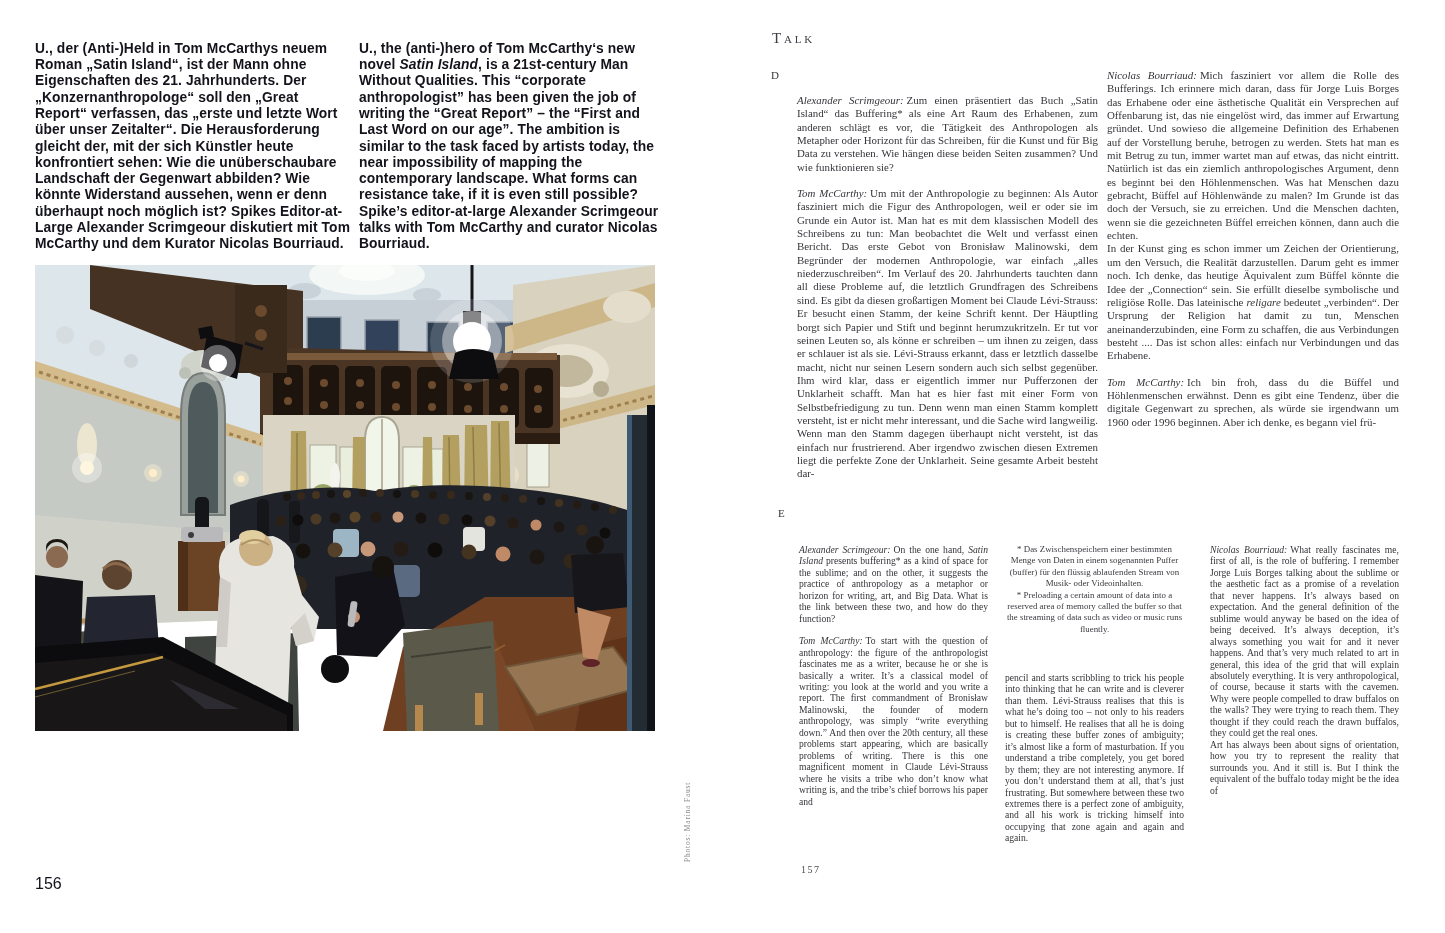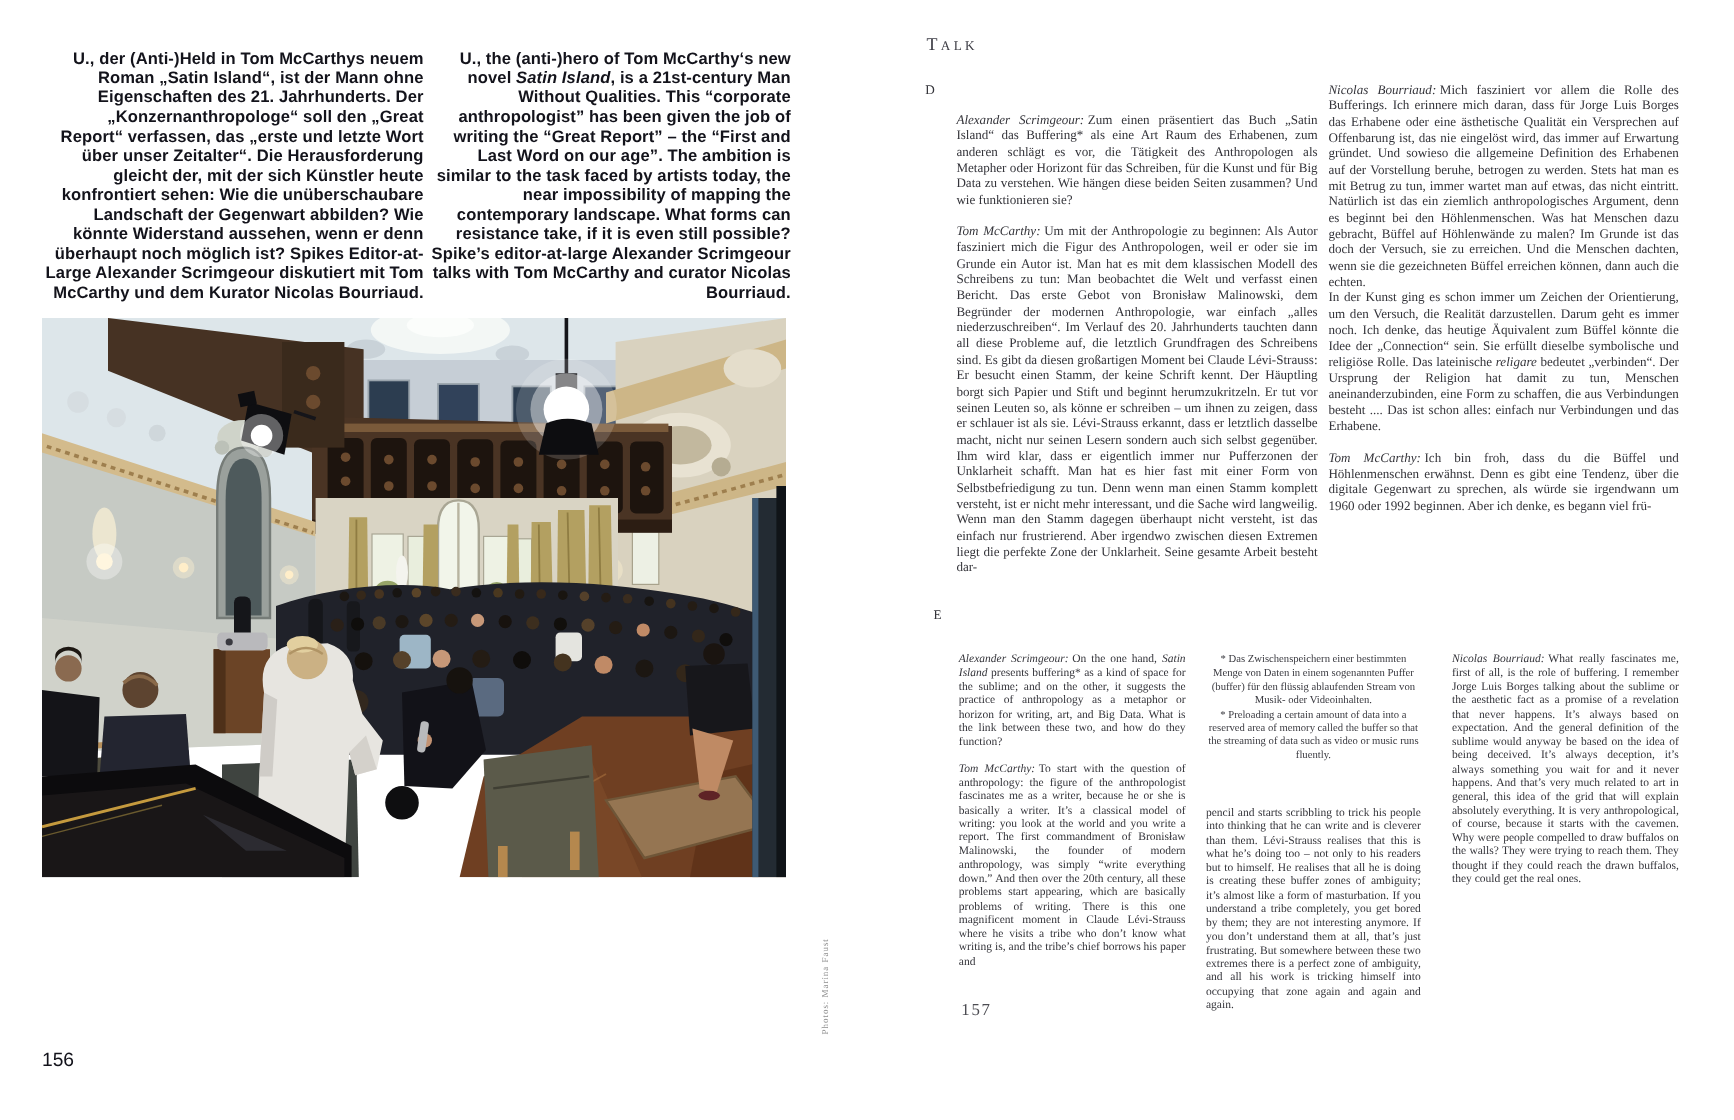--- a/index.html
+++ b/index.html
@@ -1,20 +1,20 @@
 <!DOCTYPE html>
 <html><head>
 <meta charset="utf-8">
 <style>
   html,body{margin:0;padding:0;background:#ffffff;}
   .spread{position:relative;width:1445px;height:933px;background:#ffffff;overflow:hidden;
           font-family:"Liberation Serif",serif;color:#33333a;}
   
   .intro{position:absolute;font-family:"Liberation Sans",sans-serif;font-weight:700;
-         font-size:13.8px;line-height:16.3px;color:#13131b;letter-spacing:0.1px;text-align:right;}
+         font-size:13.8px;line-height:16.3px;color:#13131b;letter-spacing:0.1px;text-align:left;}
   .intro-de{left:35px;top:27px;width:318px;}
   .intro-en{left:359px;top:27px;width:300px;}
   .intro i{font-style:italic;}
   .photo{position:absolute;left:35px;top:265px;width:620px;height:466px;}
   .photo svg{display:block;}
   .credit{position:absolute;left:683px;top:862px;transform:rotate(-90deg);transform-origin:0 0;
           font-family:"Liberation Serif",serif;font-size:7.5px;color:#8d8d8d;
           letter-spacing:0.8px;white-space:nowrap;}
   .folio-left{position:absolute;left:35px;top:876px;font-family:"Liberation Sans",sans-serif;
           font-weight:400;font-size:16px;line-height:1;color:#13131b;text-align:right;}
@@ -31,21 +31,21 @@
   .ecol p{margin-bottom:11px;}
   p.flush{margin-bottom:0;}
   .sp{font-style:italic;margin-right:3px;}
   .bk{font-style:italic;font-family:Liberation Serif, serif;}
   .ecol{position:absolute;top:505px;font-size:9.6px;line-height:11.45px;text-align:justify;color:#34343a;margin-top:39px;}
   .ecol1{left:799px;width:189px;}
   .ecol2{left:1005px;width:179px;}
   .ecol3{left:1210px;width:189px;}
   .footnote{height:128px;text-align:center;font-size:8.9px;line-height:11.4px;color:#3a3a40;}
   .footnote p{margin:0;}
-  .folio-right{position:absolute;left:801px;top:836px;font-size:14px;line-height:1;
+  .folio-right{position:absolute;left:801px;top:865px;font-size:10px;line-height:1;
           color:#4c4c52;letter-spacing:1.5px;}
 </style>
 </head>
 <body>
 
 <div class="spread">
 
   <section>
     <p class="intro intro-de">U., der (Anti-)Held in Tom McCarthys neuem Roman „Satin Island“, ist der Mann ohne Eigenschaften des 21. Jahrhunderts. Der „Konzernanthropologe“ soll den „Great Report“ verfassen, das „erste und letzte Wort über unser Zeitalter“. Die Herausforderung gleicht der, mit der sich Künstler heute konfrontiert sehen: Wie die unüberschaubare Landschaft der Gegenwart abbilden? Wie könnte Widerstand aussehen, wenn er denn überhaupt noch möglich ist? Spikes Editor-at-Large Alexander Scrimgeour diskutiert mit Tom McCarthy und dem Kurator Nicolas Bourriaud.</p>
 
@@ -342,37 +342,38 @@
     <span class="marker marker-d">D</span>
 
     <div class="dcol dcol1">
       <p><i class="sp">Alexander Scrimgeour:</i><span>Zum einen präsentiert das Buch „Satin Island“ das Buffering* als eine Art Raum des Erhabenen, zum anderen schlägt es vor, die Tätigkeit des Anthropologen als Metapher oder Horizont für das Schreiben, für die Kunst und für Big Data zu verstehen. Wie hängen diese beiden Seiten zusammen? Und wie funktionieren sie?</span></p>
       <p><i class="sp">Tom McCarthy:</i><span>Um mit der Anthropologie zu beginnen: Als Autor fasziniert mich die Figur des Anthropologen, weil er oder sie im Grunde ein Autor ist. Man hat es mit dem klassischen Modell des Schreibens zu tun: Man beobachtet die Welt und verfasst einen Bericht. Das erste Gebot von Bronisław Malinowski, dem Begründer der modernen Anthropologie, war einfach „alles niederzuschreiben“. Im Verlauf des 20. Jahrhunderts tauchten dann all diese Probleme auf, die letztlich Grundfragen des Schreibens sind. Es gibt da diesen großartigen Moment bei Claude Lévi-Strauss: Er besucht einen Stamm, der keine Schrift kennt. Der Häuptling borgt sich Papier und Stift und beginnt herumzukritzeln. Er tut vor seinen Leuten so, als könne er schreiben – um ihnen zu zeigen, dass er schlauer ist als sie. Lévi-Strauss erkannt, dass er letztlich dasselbe macht, nicht nur seinen Lesern sondern auch sich selbst gegenüber. Ihm wird klar, dass er eigentlich immer nur Pufferzonen der Unklarheit schafft. Man hat es hier fast mit einer Form von Selbstbefriedigung zu tun. Denn wenn man einen Stamm komplett versteht, ist er nicht mehr interessant, und die Sache wird langweilig. Wenn man den Stamm dagegen überhaupt nicht versteht, ist das einfach nur frustrierend. Aber irgendwo zwischen diesen Extremen liegt die perfekte Zone der Unklarheit. Seine gesamte Arbeit besteht dar-</span></p>
     </div>
 
     <div class="dcol dcol2">
       <p class="flush"><i class="sp">Nicolas Bourriaud:</i><span>Mich fasziniert vor allem die Rolle des Bufferings. Ich erinnere mich daran, dass für Jorge Luis Borges das Erhabene oder eine ästhetische Qualität ein Versprechen auf Offenbarung ist, das nie eingelöst wird, das immer auf Erwartung gründet. Und sowieso die allgemeine Definition des Erhabenen auf der Vorstellung beruhe, betrogen zu werden. Stets hat man es mit Betrug zu tun, immer wartet man auf etwas, das nicht eintritt. Natürlich ist das ein ziemlich anthropologisches Argument, denn es beginnt bei den Höhlenmenschen. Was hat Menschen dazu gebracht, Büffel auf Höhlenwände zu malen? Im Grunde ist das doch der Versuch, sie zu erreichen. Und die Menschen dachten, wenn sie die gezeichneten Büffel erreichen können, dann auch die echten.</span></p>
       <p><span>In der Kunst ging es schon immer um Zeichen der Orientierung, um den Versuch, die Realität darzustellen. Darum geht es immer noch. Ich denke, das heutige Äquivalent zum Büffel könnte die Idee der „Connection“ sein. Sie erfüllt dieselbe symbolische und religiöse Rolle. Das lateinische </span><i class="bk">religare</i><span> bedeutet „verbinden“. Der Ursprung der Religion hat damit zu tun, Menschen aneinanderzubinden, eine Form zu schaffen, die aus Verbindungen besteht .... Das ist schon alles: einfach nur Verbindungen und das Erhabene.</span></p>
-      <p><i class="sp">Tom McCarthy:</i><span>Ich bin froh, dass du die Büffel und Höhlenmenschen erwähnst. Denn es gibt eine Tendenz, über die digitale Gegenwart zu sprechen, als würde sie irgendwann um 1960 oder 1992 beginnen. Aber ich denke, es begann viel frü-</span></p>
+      <p><i class="sp">Tom McCarthy:</i><span>Ich bin froh, dass du die Büffel und Höhlenmenschen erwähnst. Denn es gibt eine Tendenz, über die digitale Gegenwart zu sprechen, als würde sie irgendwann um 1960 oder 1996 beginnen. Aber ich denke, es begann viel frü-</span></p>
     </div>
 
     <span class="marker marker-e">E</span>
 
     <div class="ecol ecol1">
       <p><i class="sp">Alexander Scrimgeour:</i><span>On the one hand, </span><i class="bk">Satin Island</i><span> presents buffering* as a kind of space for the sublime; and on the other, it suggests the practice of anthropology as a metaphor or horizon for writing, art, and Big Data. What is the link between these two, and how do they function?</span></p>
       <p><i class="sp">Tom McCarthy:</i><span>To start with the question of anthropology: the figure of the anthropologist fascinates me as a writer, because he or she is basically a writer. It’s a classical model of writing: you look at the world and you write a report. The first commandment of Bronisław Malinowski, the founder of modern anthropology, was simply “write everything down.” And then over the 20th century, all these problems start appearing, which are basically problems of writing. There is this one magnificent moment in Claude Lévi-Strauss where he visits a tribe who don’t know what writing is, and the tribe’s chief borrows his paper and</span></p>
     </div>
 
     <div class="ecol ecol2">
       <div class="footnote">
         <p>* Das Zwischenspeichern einer bestimmten Menge von Daten in einem sogenannten Puffer (buffer) für den flüssig ablaufenden Stream von Musik- oder Videoinhalten.</p>
         <p>* Preloading a certain amount of data into a reserved area of memory called the buffer so that the streaming of data such as video or music runs fluently.</p>
       </div>
       <p>pencil and starts scribbling to trick his people into thinking that he can write and is cleverer than them. Lévi-Strauss realises that this is what he’s doing too – not only to his readers but to himself. He realises that all he is doing is creating these buffer zones of ambiguity; it’s almost like a form of masturbation. If you understand a tribe completely, you get bored by them; they are not interesting anymore. If you don’t understand them at all, that’s just frustrating. But somewhere between these two extremes there is a perfect zone of ambiguity, and all his work is tricking himself into occupying that zone again and again and again.</p>
     </div>
 
     <div class="ecol ecol3">
       <p class="flush"><i class="sp">Nicolas Bourriaud:</i><span>What really fascinates me, first of all, is the role of buffering. I remember Jorge Luis Borges talking about the sublime or the aesthetic fact as a promise of a revelation that never happens. It’s always based on expectation. And the general definition of the sublime would anyway be based on the idea of being deceived. It’s always deception, it’s always something you wait for and it never happens. And that’s very much related to art in general, this idea of the grid that will explain absolutely everything. It is very anthropological, of course, because it starts with the cavemen. Why were people compelled to draw buffalos on the walls? They were trying to reach them. They thought if they could reach the drawn buffalos, they could get the real ones.</span></p>
+      <p>Art has always been about signs of orientation, how you try to represent the reality that surrounds you. And it still is. But I think the equivalent of the buffalo today might be the idea of</p>
     </div>
 
     <div class="folio-right">157</div>
   </section>
 </div>
 
 </body></html>

